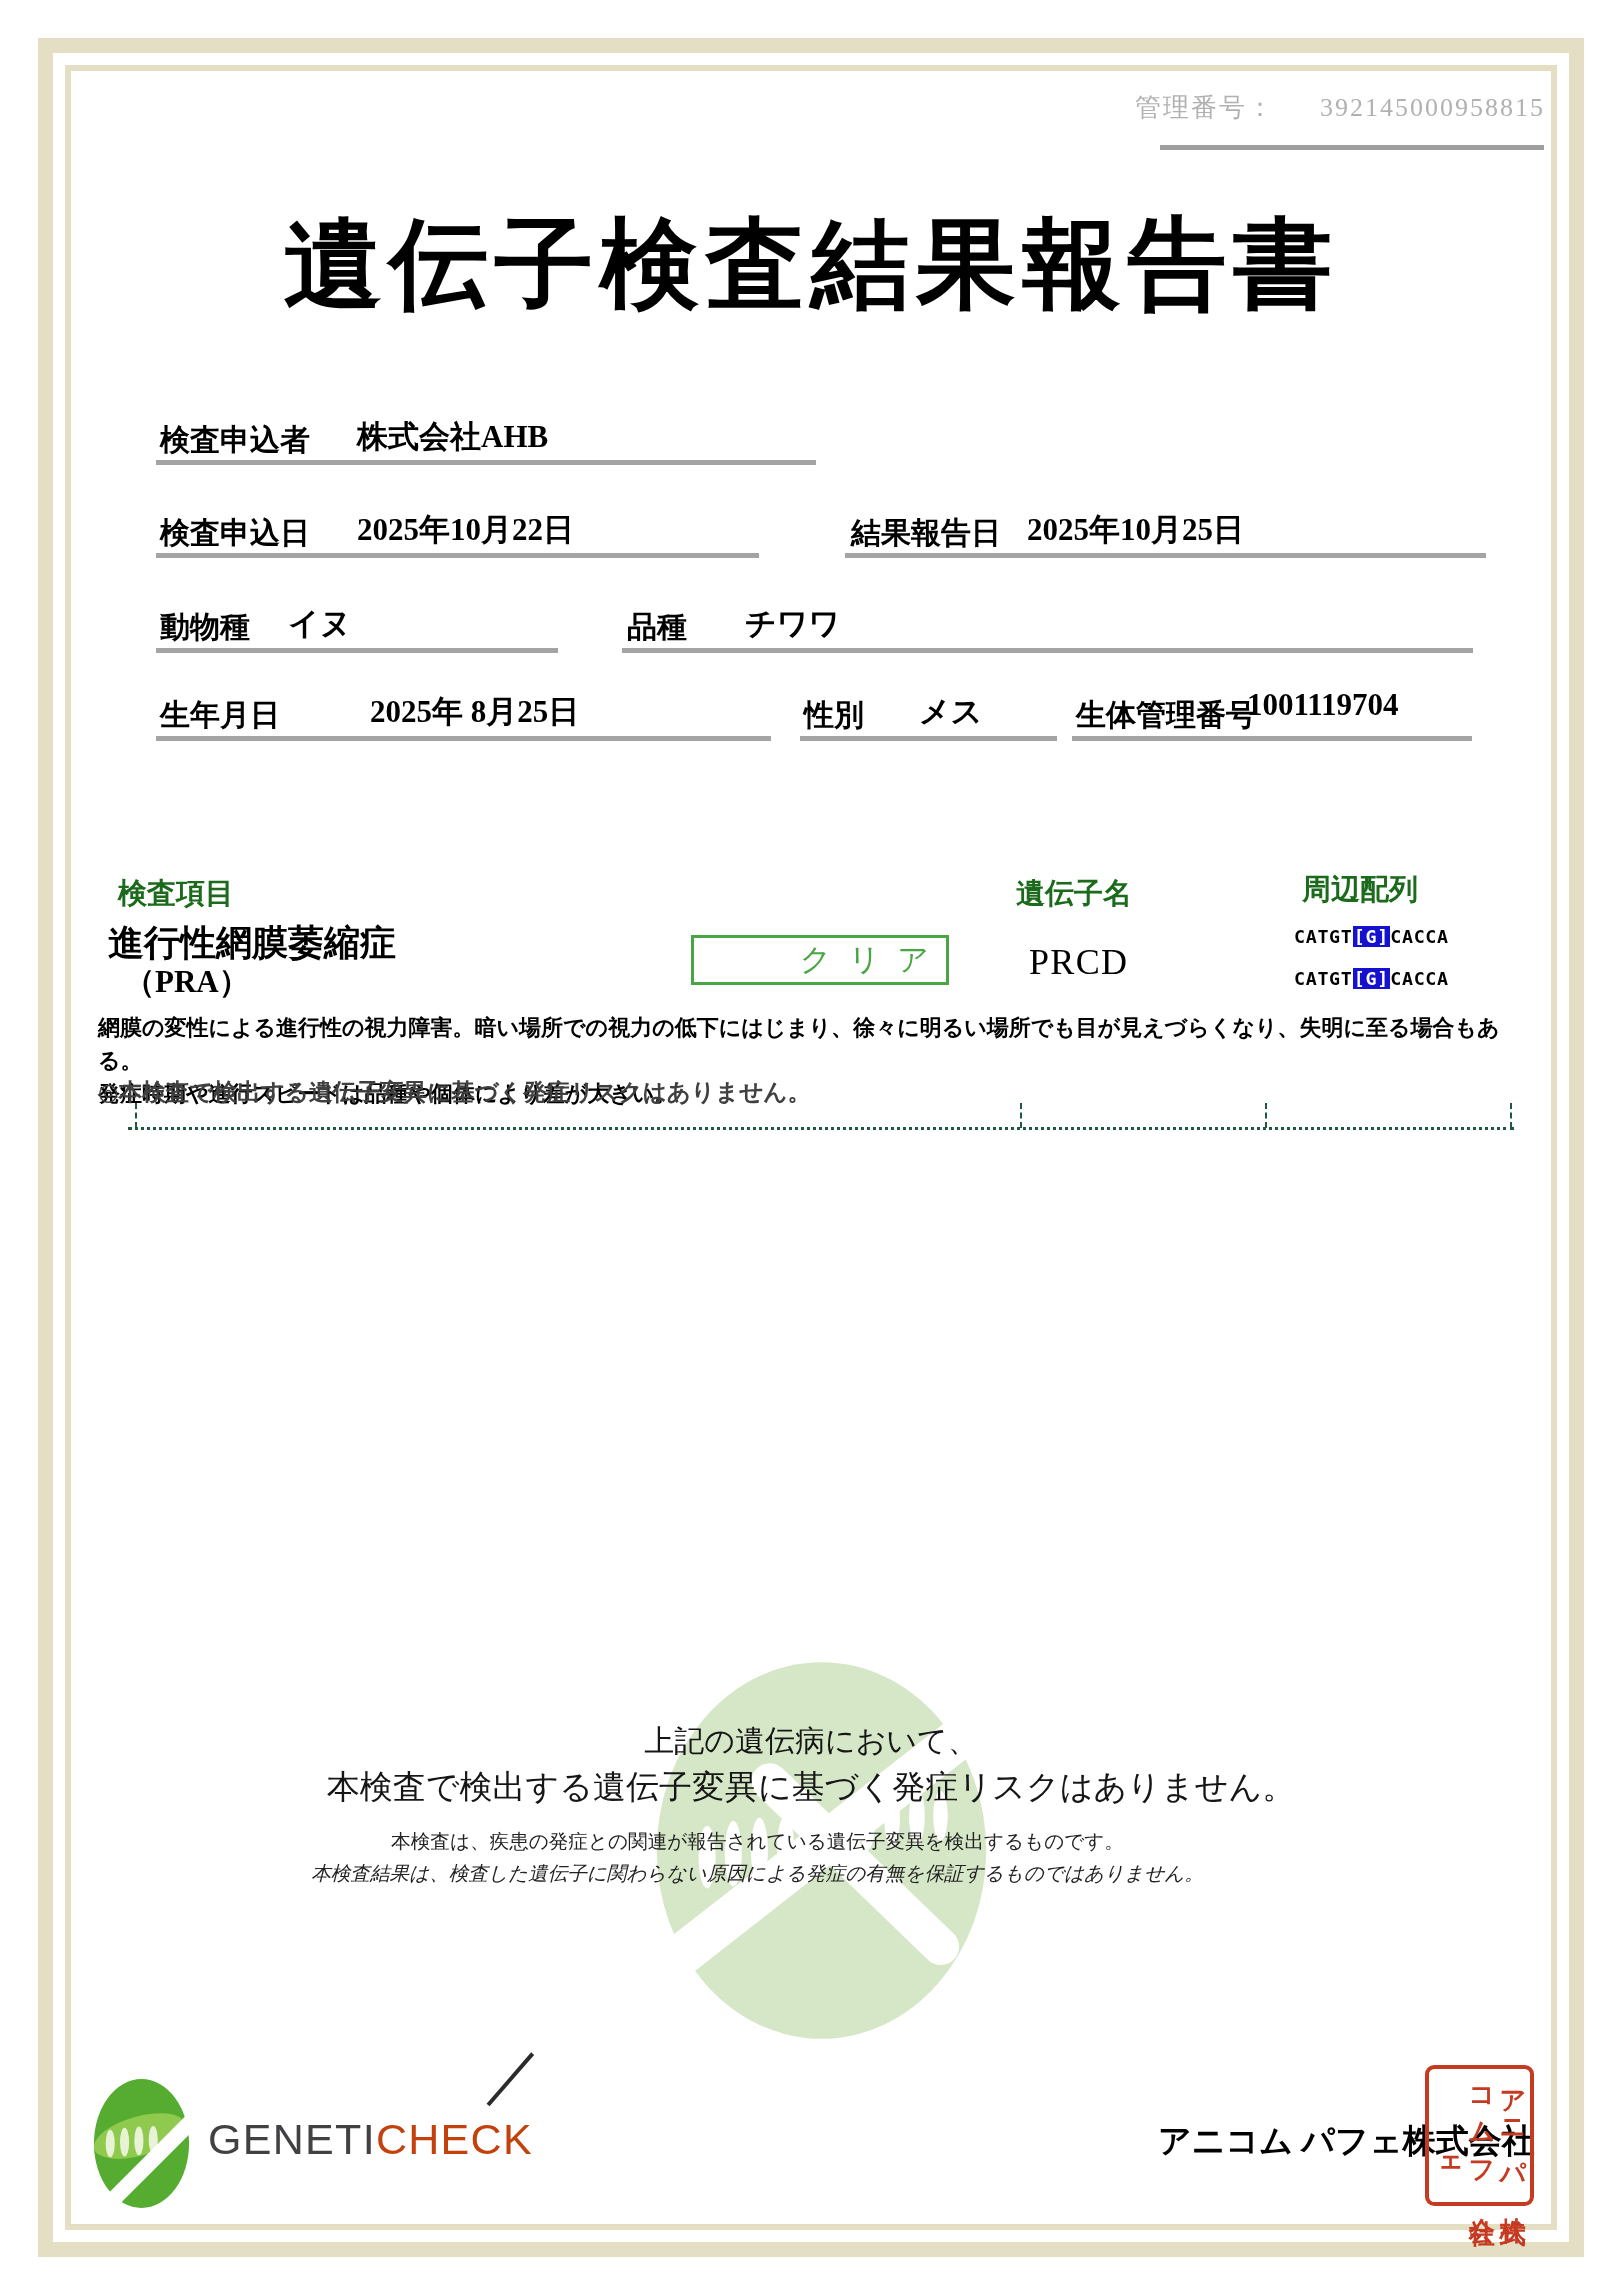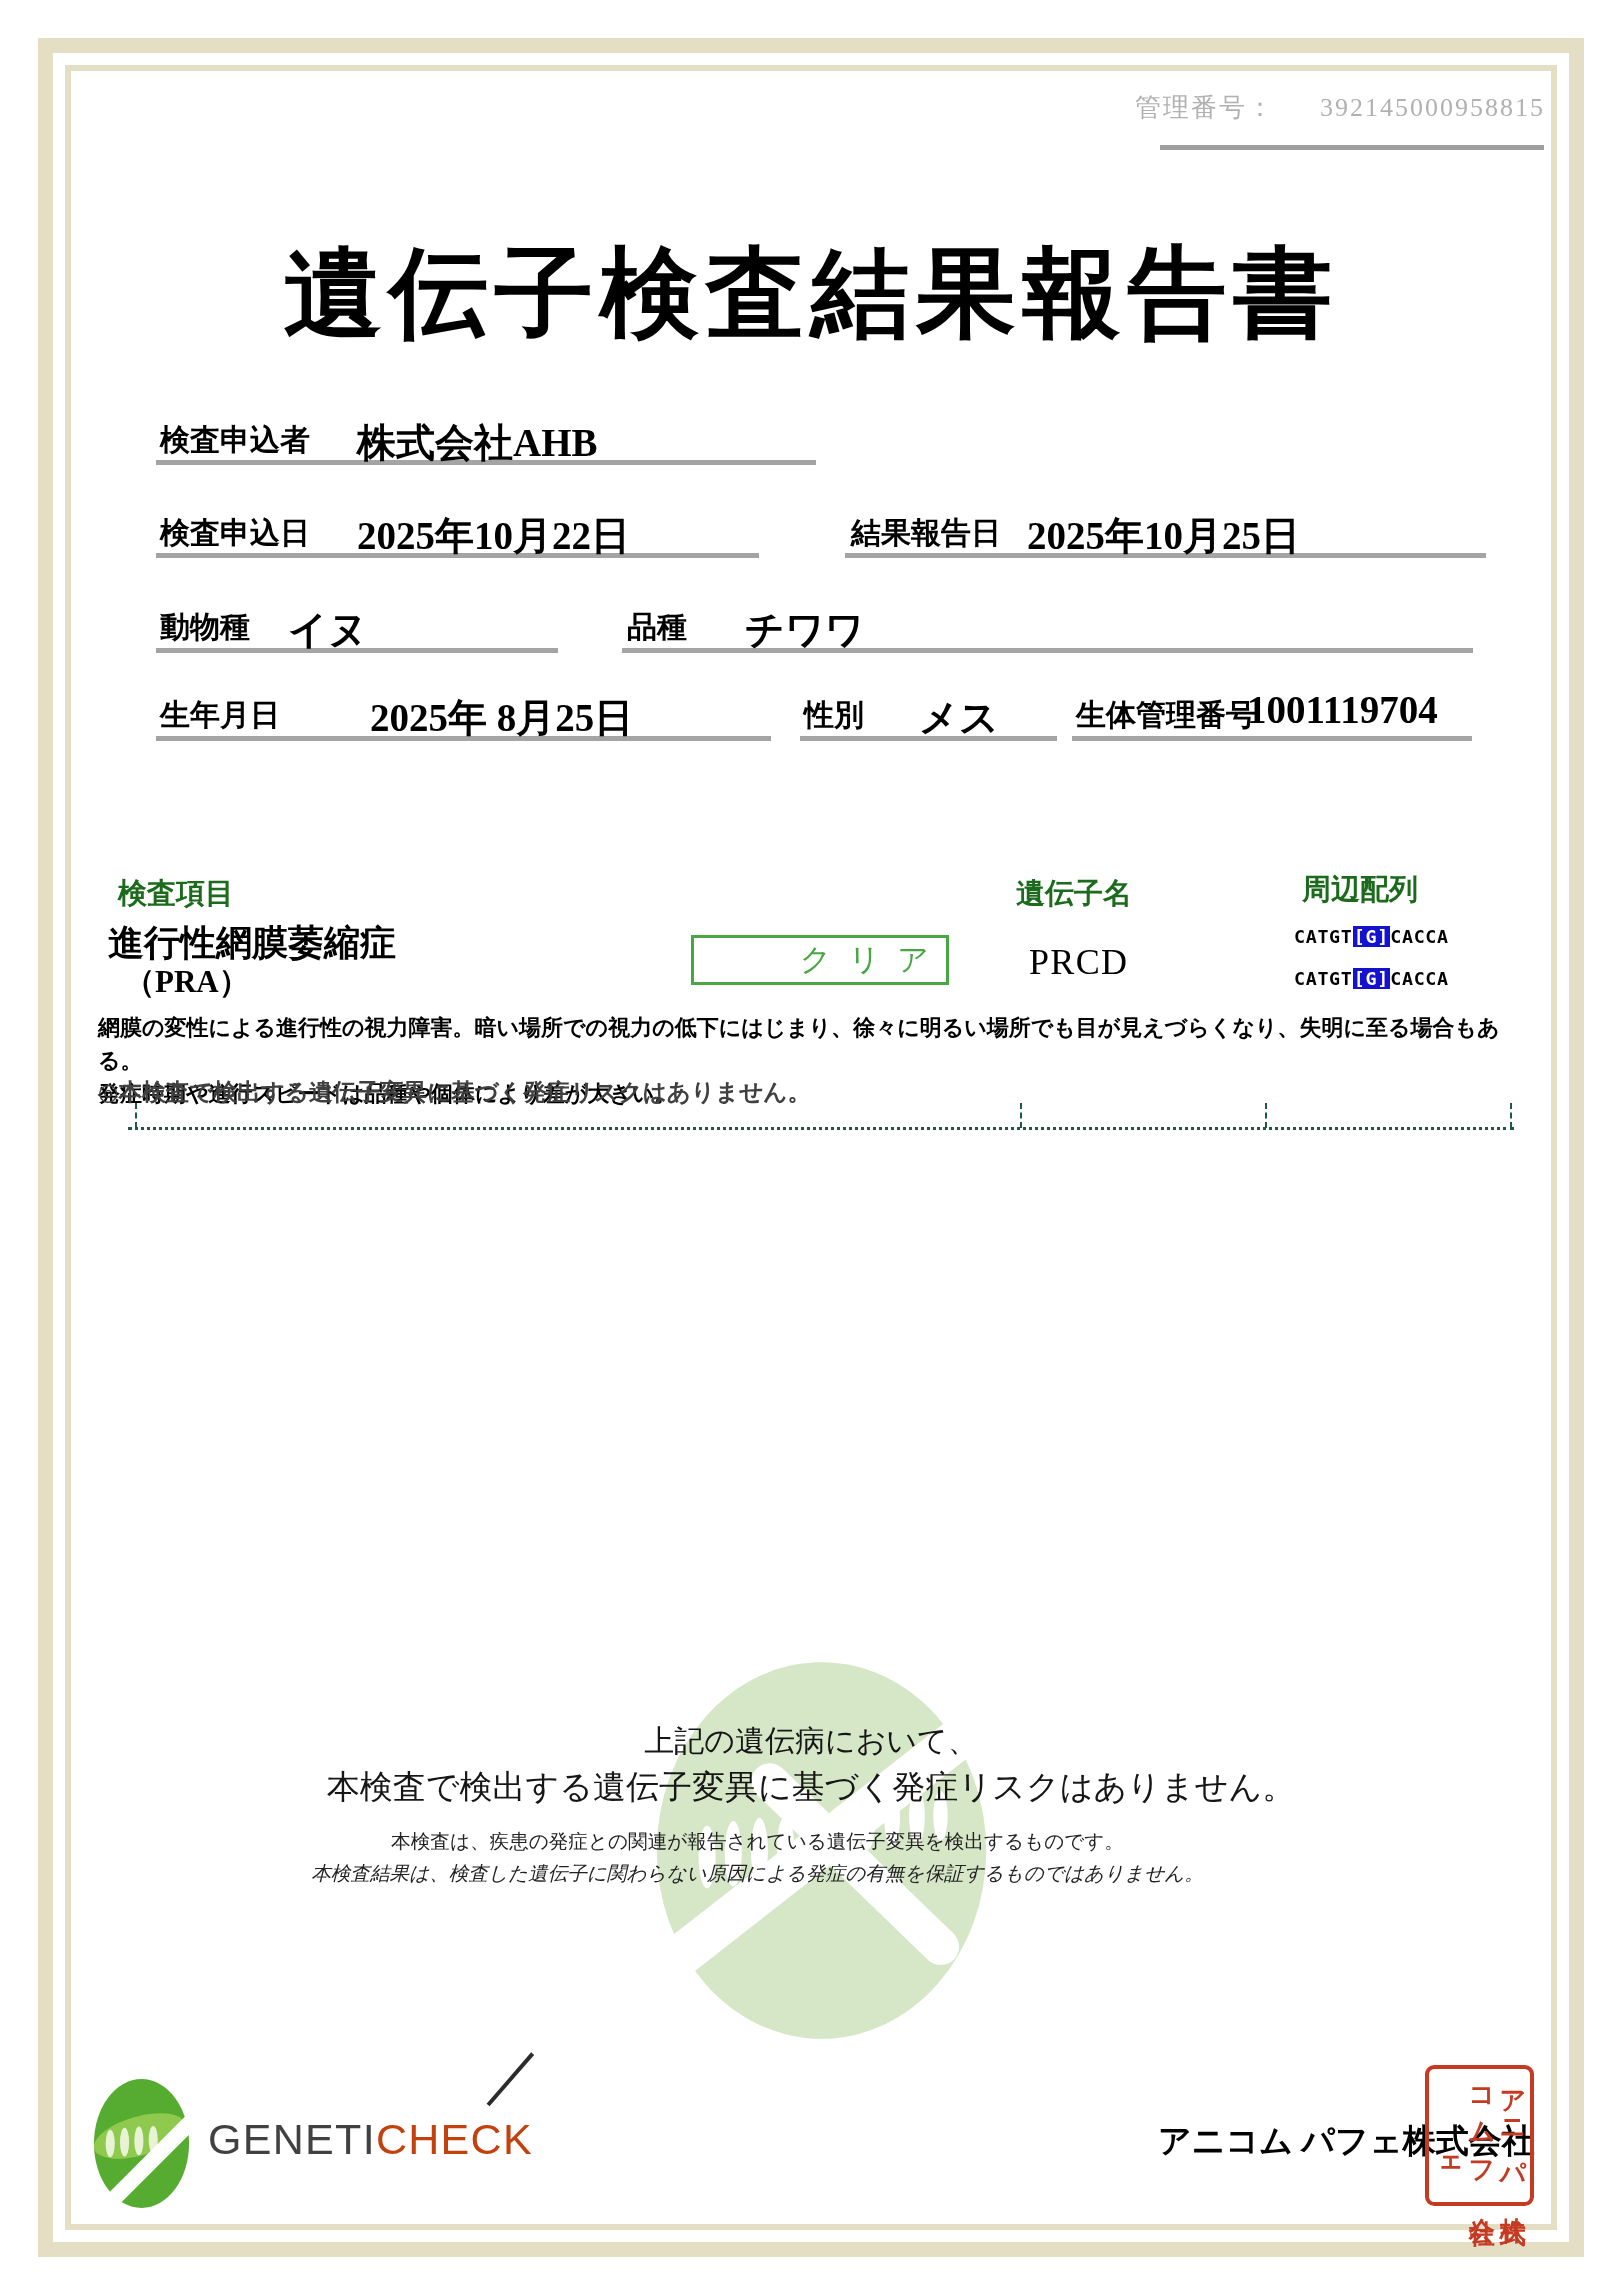--- a/index.html
+++ b/index.html
@@ -5,24 +5,24 @@
   html,body{margin:0;padding:0;background:#ffffff;}
   .page{position:relative;width:1622px;height:2295px;background:#ffffff;overflow:hidden;
         font-family:"Liberation Serif","DejaVu Serif",serif;color:#000;}
   .abs{position:absolute;}
   
   .frame-outer{position:absolute;left:38px;top:38px;right:38px;bottom:38px;border:15px solid #e4dfc4;pointer-events:none;}
   .frame-inner{position:absolute;left:65px;top:65px;right:65px;bottom:65px;border:6.5px solid #e4dfc4;pointer-events:none;}
   
   .control-line{left:982px;top:90px;width:563px;text-align:right;font-size:26px;color:#b1b1b1;letter-spacing:2px;}
   .control-underline{left:1160px;top:145px;width:384px;height:5.2px;background:#9e9e9e;}
-  .doc-title{left:0;top:228px;width:1622px;text-align:center;font-size:99px;font-weight:600;letter-spacing:6.5px;}
+  .doc-title{left:0;top:199px;width:1622px;text-align:center;font-size:99px;font-weight:600;letter-spacing:6.5px;}
   
   .flabel{font-size:30px;font-weight:700;white-space:nowrap;}
-  .fvalue{font-size:39px;font-weight:600;white-space:nowrap;}
+  .fvalue{font-size:31px;font-weight:600;white-space:nowrap;}
   .underline{height:5.2px;background:#a4a4a4;}
   
   .green-h{font-size:29px;font-weight:700;color:#1c6b1c;white-space:nowrap;}
   .disease{font-size:36px;font-weight:600;white-space:nowrap;}
   .disease-sub{font-size:31px;font-weight:600;white-space:nowrap;}
   .result-box{left:691px;top:935px;width:252px;height:44px;border:3.3px solid #4aa644;
               display:flex;align-items:center;justify-content:flex-end;}
   .result-text{font-size:31px;color:#4aa644;letter-spacing:17px;text-indent:17px;font-weight:500;}
   .gene{font-size:36px;font-weight:500;letter-spacing:1.3px;}
   .seq{font-family:"DejaVu Sans Mono",monospace;font-size:18.3px;font-weight:700;letter-spacing:0.7px;white-space:nowrap;}

